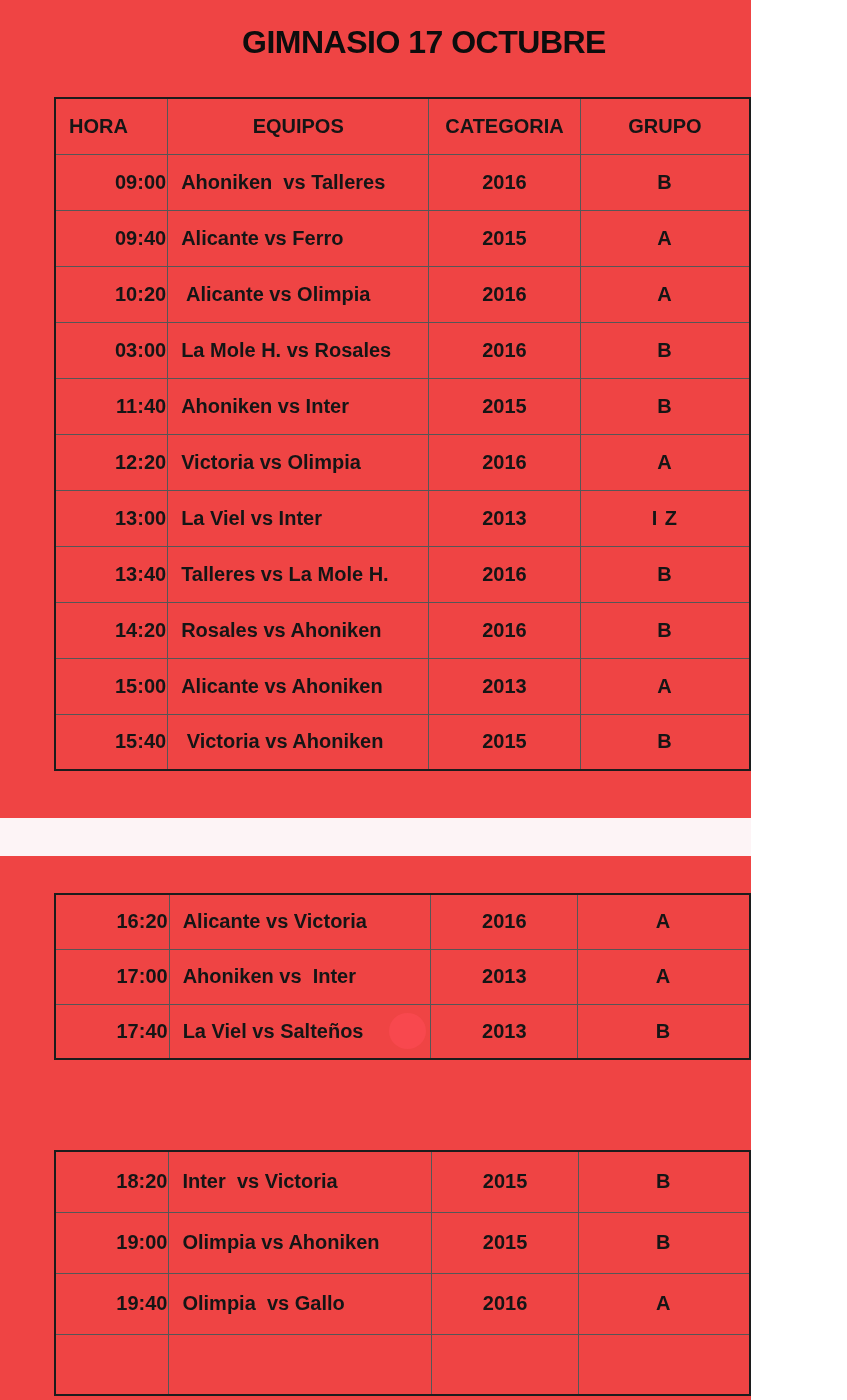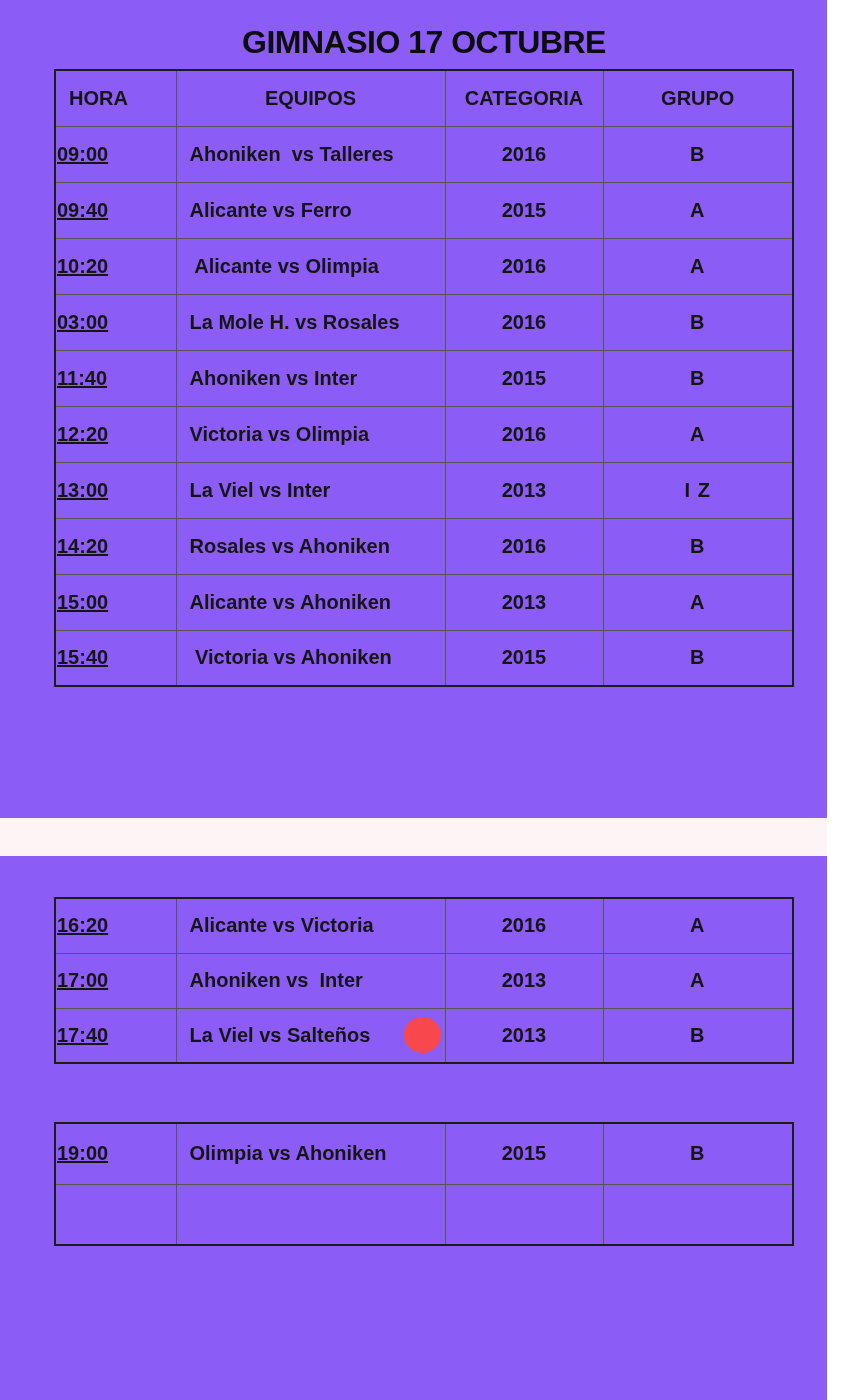--- a/index.html
+++ b/index.html
@@ -1,50 +1,51 @@
 <!DOCTYPE html>
 <html><head>
 <meta charset="utf-8">
 <style>
   html,body { margin:0; padding:0; }
   body {
     width:847px; height:1400px; background:#ffffff;
     font-family:"Liberation Sans", sans-serif;
     color:#151515;
   }
-  .page { position:relative; width:827px; height:1400px; overflow:hidden; background:#8b5cf6; }
+  .page { position:relative; width:751px; height:1400px; overflow:hidden; background:#ef4444; }
 
   .title {
     position:absolute; left:54px; top:24px; width:740px;
     text-align:center; font-size:32px; font-weight:bold; color:#0d0d0d;
     letter-spacing:-0.5px; white-space:pre;
   }
 
   table.sched {
     position:absolute; left:54px;
     border-collapse:collapse; table-layout:fixed;
     border:2px solid #1c1c1c;
+    margin-top:28px;
   }
   #table-0 { top:69px; }
-  #table-1 { top:897px; }
+  #table-1 { top:865px; }
   #table-2 { top:1122px; }
 
   table.sched td, table.sched th {
     border:1px solid #565656;
     font-size:20px; font-weight:bold; color:#151515;
     vertical-align:middle; overflow:hidden;
   }
   #table-0 tr { height:56px; }
   #table-1 tr { height:55px; }
   #table-2 tr { height:61px; }
 
   th.h-hora { text-align:left; padding-left:13px; }
   th.h-mid  { text-align:center; }
 
-  td.c-time { text-align:left;text-decoration:underline; }
+  td.c-time { text-align:right; }
   td.c-teams { text-align:left; padding-left:13px; white-space:pre; position:relative; }
   td.c-cat  { text-align:center; }
   td.c-grp  { text-align:center; letter-spacing:1px; }
   td.v-top  { vertical-align:top; }
 
   .band {
     position:absolute; left:0; top:818px; width:847px; height:38px;
     background:#fdf4f6;
   }
 
@@ -113,20 +114,26 @@
           <td class="c-cat"><span>2016</span></td>
           <td class="c-grp"><span>A</span></td>
         </tr>
         <tr>
           <td class="c-time"><span>13:00</span></td>
           <td class="c-teams"><span>La Viel vs Inter</span></td>
           <td class="c-cat"><span>2013</span></td>
           <td class="c-grp"><span>I Z</span></td>
         </tr>
         <tr>
+          <td class="c-time"><span>13:40</span></td>
+          <td class="c-teams"><span>Talleres vs La Mole H.</span></td>
+          <td class="c-cat"><span>2016</span></td>
+          <td class="c-grp"><span>B</span></td>
+        </tr>
+        <tr>
           <td class="c-time"><span>14:20</span></td>
           <td class="c-teams"><span>Rosales vs Ahoniken</span></td>
           <td class="c-cat"><span>2016</span></td>
           <td class="c-grp"><span>B</span></td>
         </tr>
         <tr>
           <td class="c-time"><span>15:00</span></td>
           <td class="c-teams"><span>Alicante vs Ahoniken</span></td>
           <td class="c-cat"><span>2013</span></td>
           <td class="c-grp"><span>A</span></td>
@@ -173,24 +180,36 @@
 
   <table class="sched" id="table-2">
     <colgroup>
       <col style="width:121px">
         <col style="width:269px">
         <col style="width:158px">
         <col style="width:190px">
     </colgroup>
     <tbody>
         <tr>
+          <td class="c-time"><span>18:20</span></td>
+          <td class="c-teams"><span>Inter  vs Victoria</span></td>
+          <td class="c-cat"><span>2015</span></td>
+          <td class="c-grp"><span>B</span></td>
+        </tr>
+        <tr>
           <td class="c-time v-top"><span>19:00</span></td>
           <td class="c-teams"><span>Olimpia vs Ahoniken</span></td>
           <td class="c-cat"><span>2015</span></td>
           <td class="c-grp"><span>B</span></td>
+        </tr>
+        <tr>
+          <td class="c-time"><span>19:40</span></td>
+          <td class="c-teams"><span>Olimpia  vs Gallo</span></td>
+          <td class="c-cat"><span>2016</span></td>
+          <td class="c-grp"><span>A</span></td>
         </tr>
         <tr>
           <td class="c-time"><span></span></td>
           <td class="c-teams"><span></span></td>
           <td class="c-cat"><span></span></td>
           <td class="c-grp"><span></span></td>
         </tr>
       </tbody>
   </table>
 

